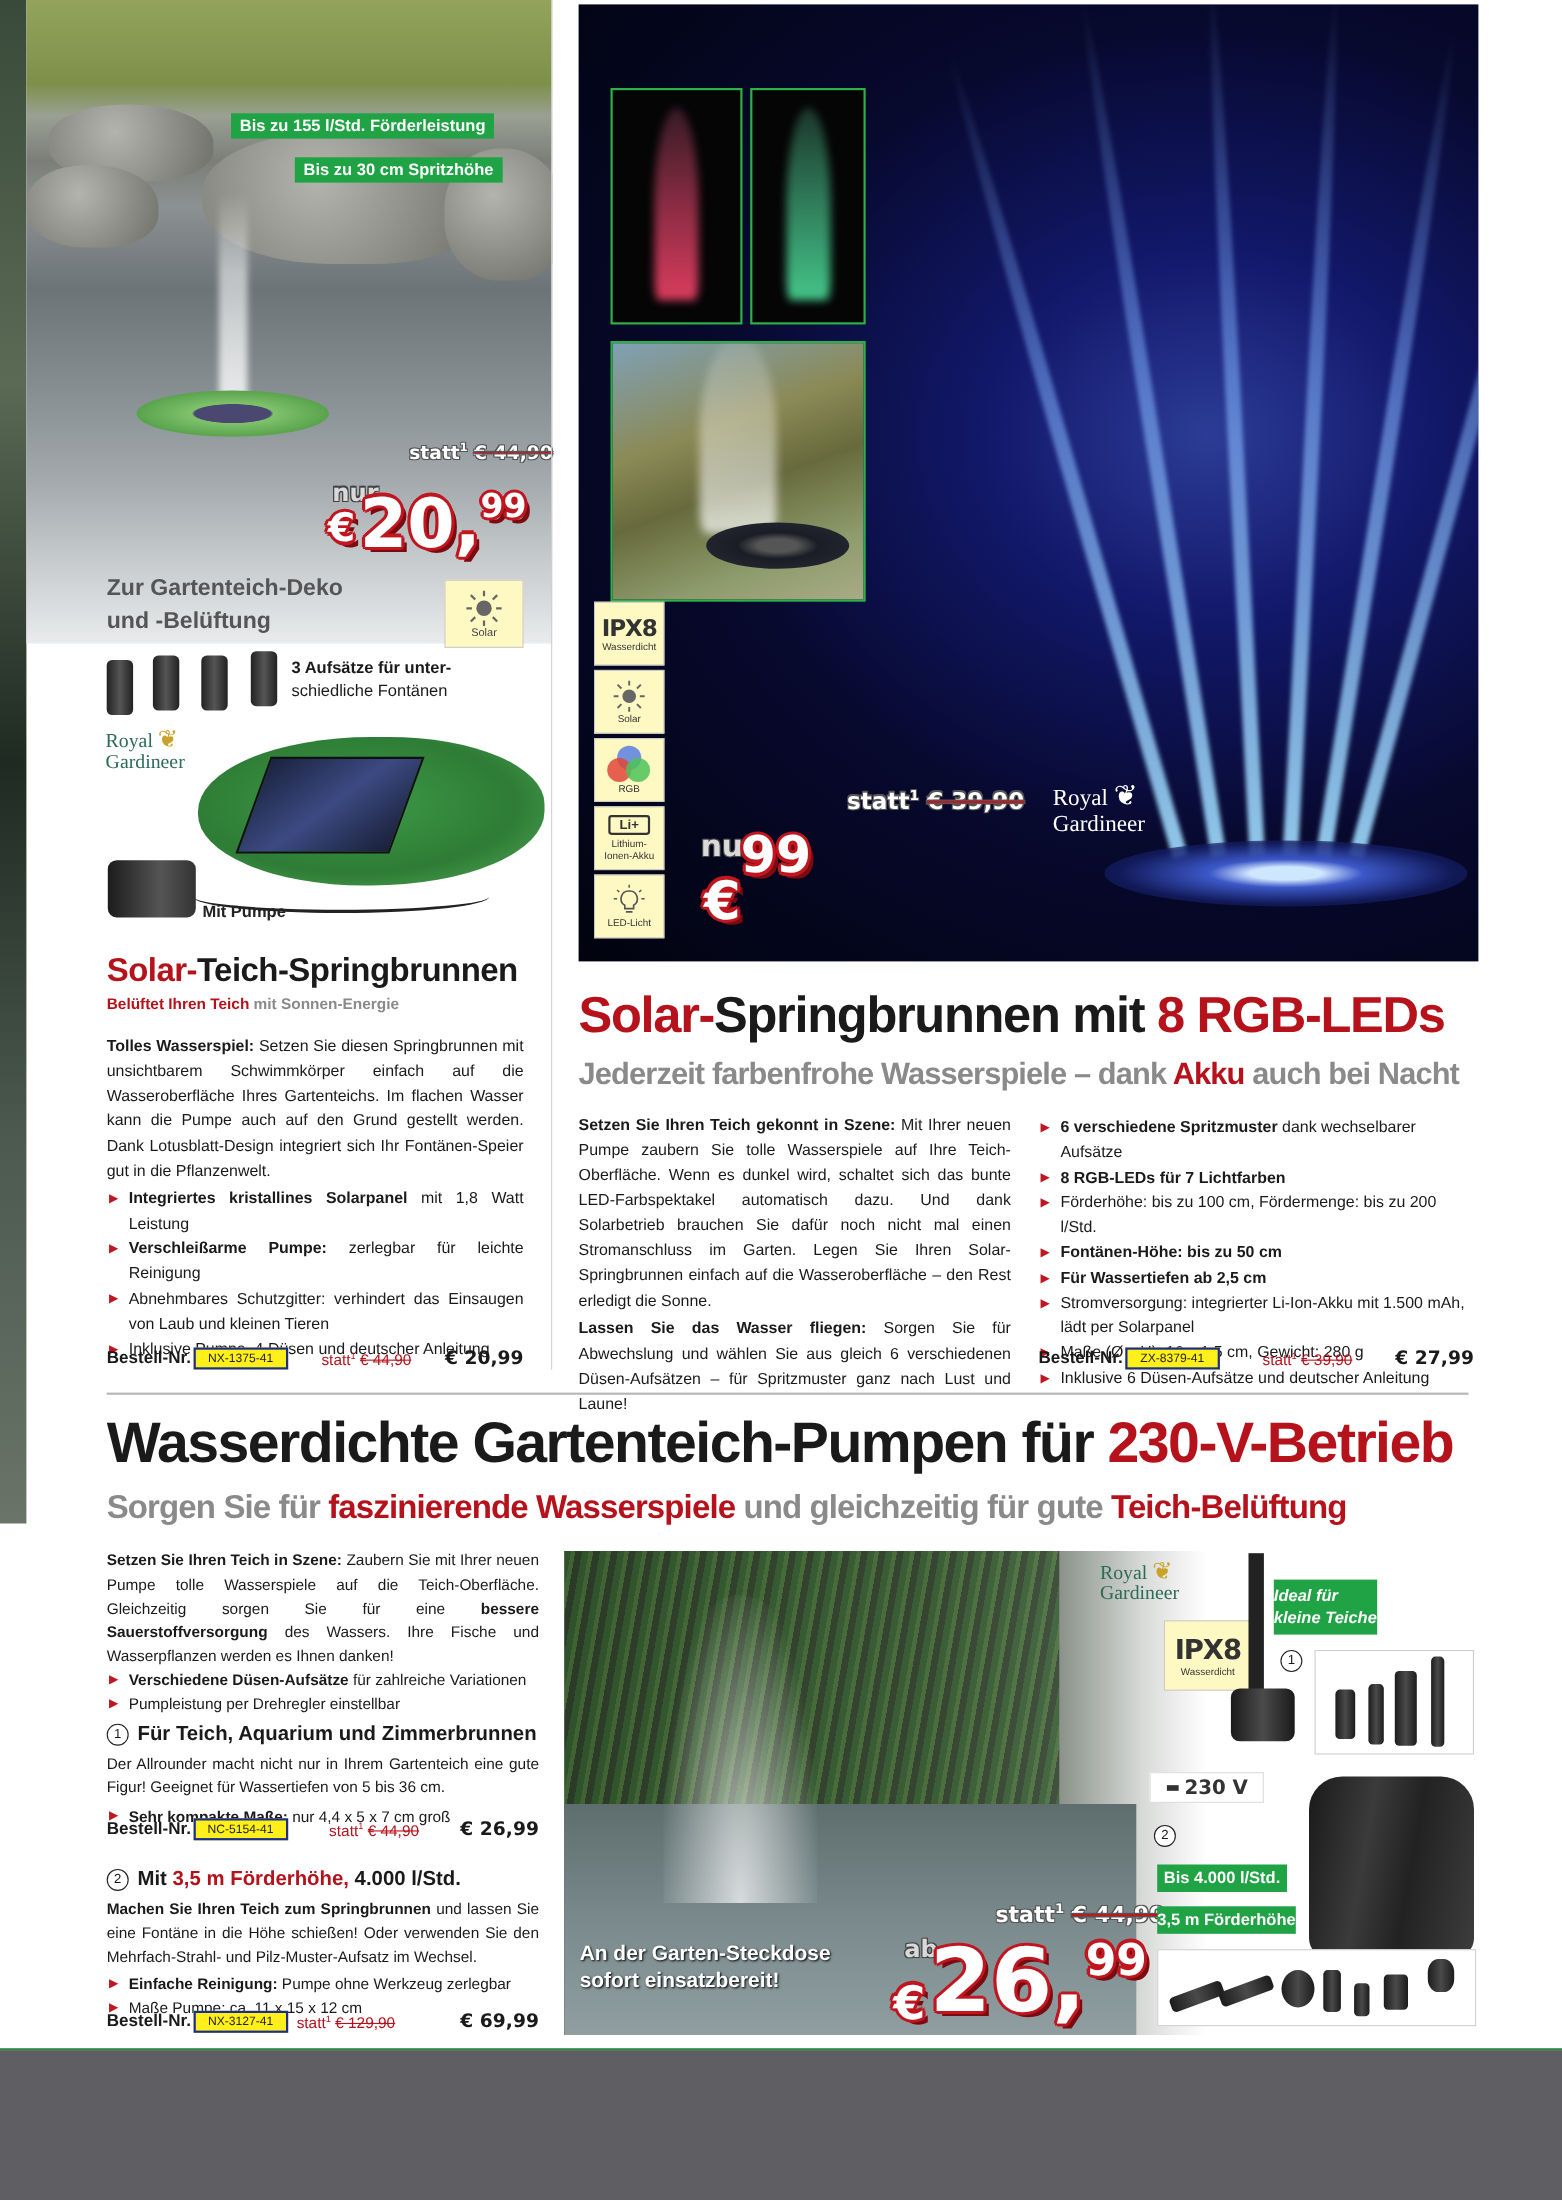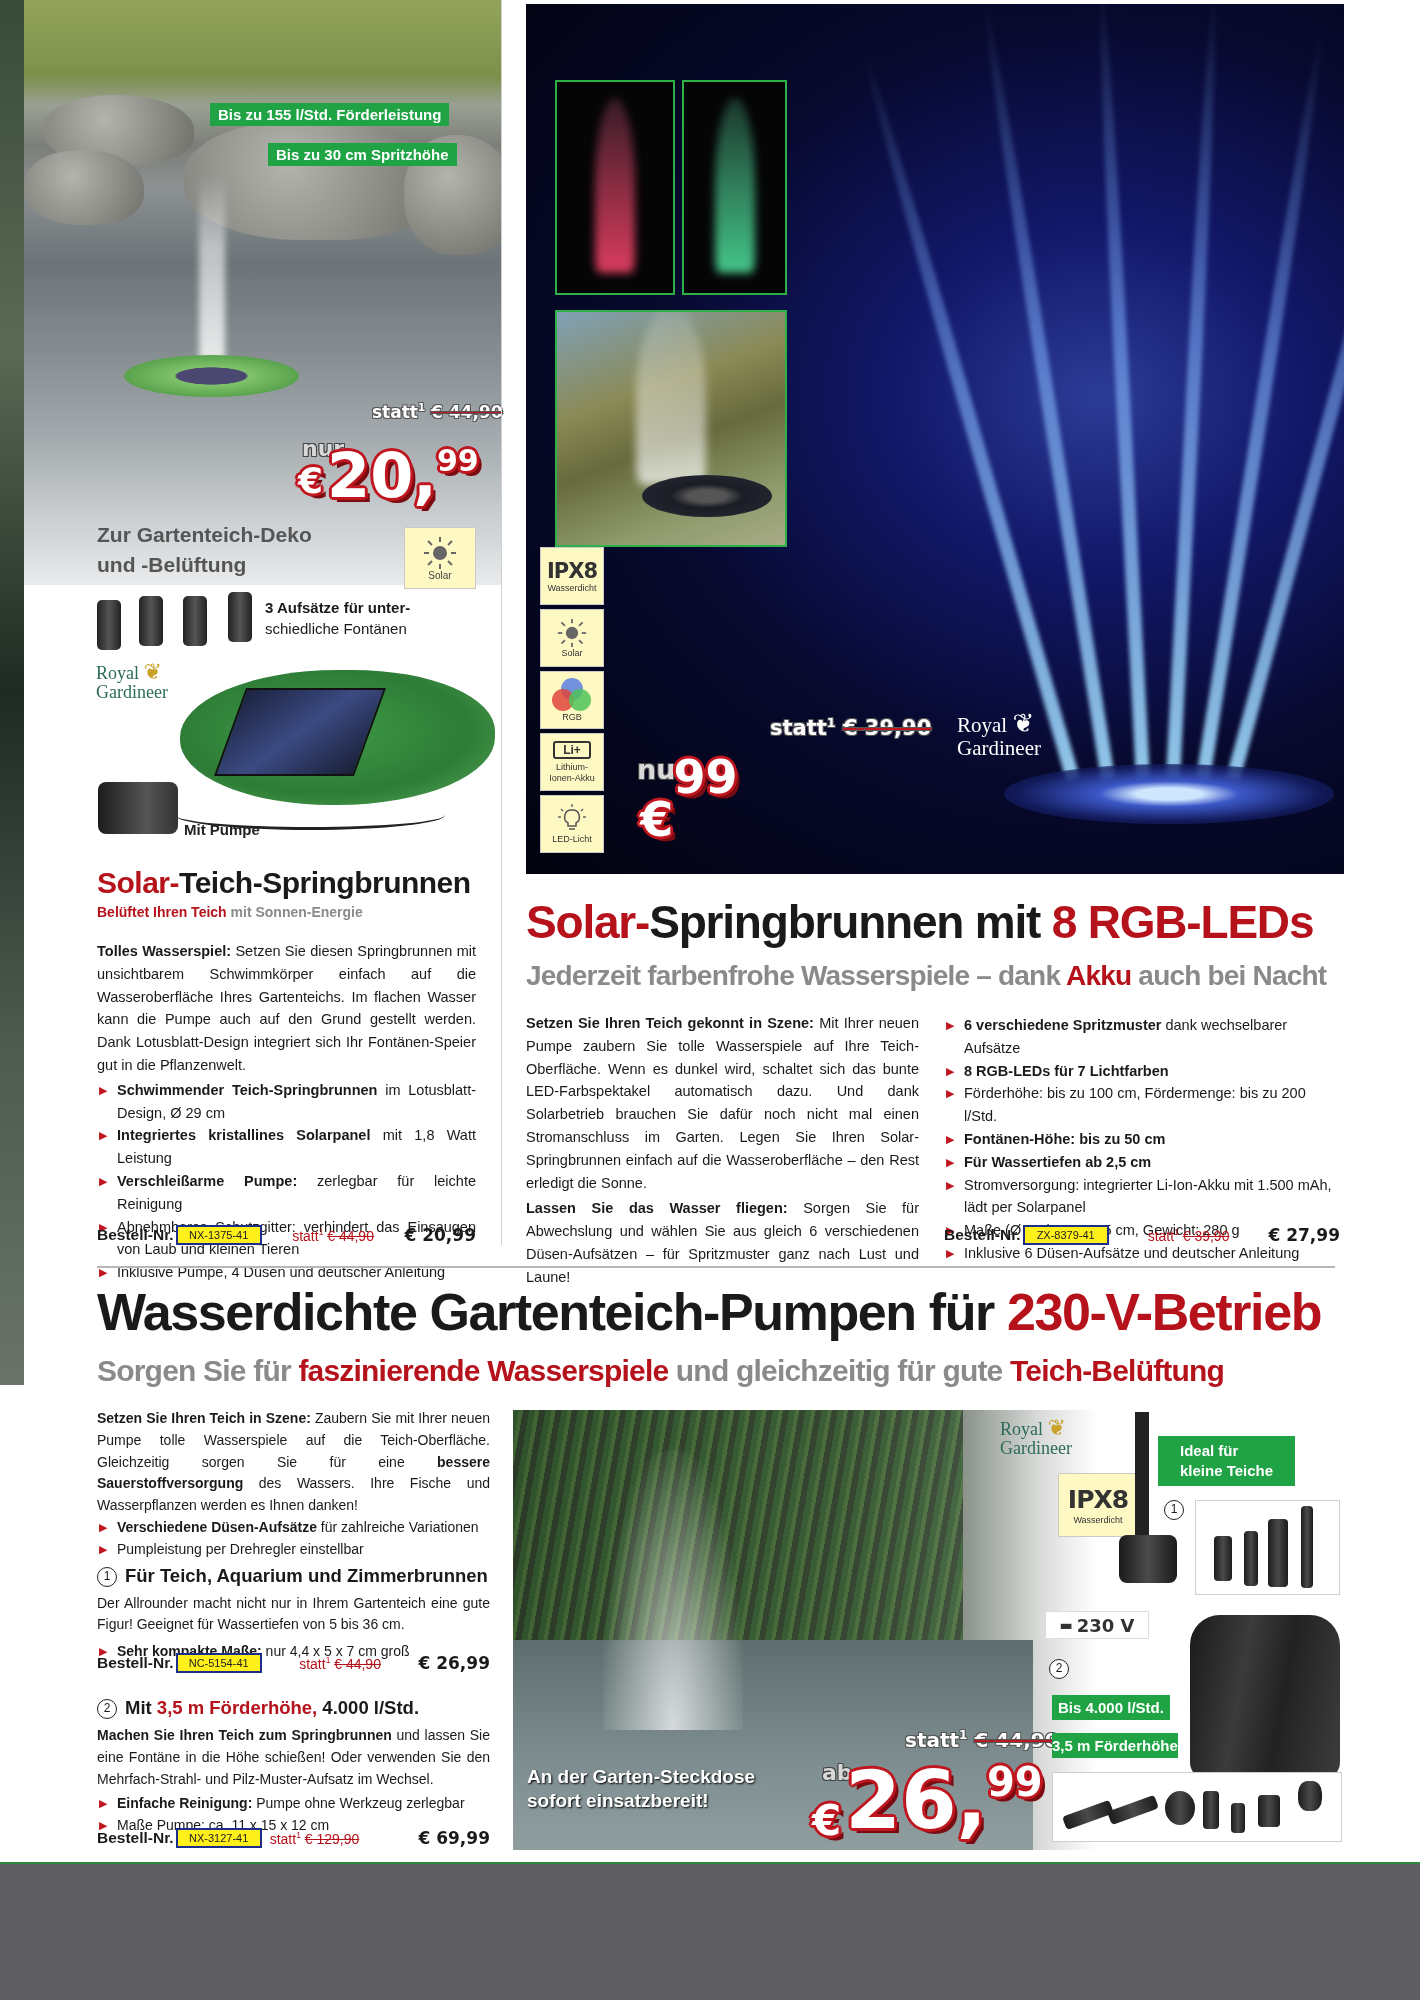--- a/index.html
+++ b/index.html
@@ -153,21 +153,21 @@
     text-shadow: 1px 1px 2px #000; }
   .p3-was { left: 905px; top: 1728px; font-size: 20px; }
   .p3-ab { left: 822px; top: 1760px; font-size: 22px; }
   .p3-price { left: 812px; top: 1755px; }
   .p3-price .cur { font-size: 42px; margin-bottom: 6px; }
   .p3-price .int { font-size: 80px; line-height: 82px; }
   .p3-price .dec { font-size: 40px; line-height: 44px; }
 
   .p3-rg { position: absolute; left: 1000px; top: 1418px; }
   .p3-ipx8 { left: 1058px; top: 1473px; width: 80px; height: 64px; }
-  .p3-tag-ideal { left: 1158px; top: 1436px; font-size: 15px; line-height: 20px; padding: 5px 22px; }
+  .p3-tag-ideal { left: 1158px; top: 1436px; font-size: 15px; line-height: 20px; padding: 5px 0; font-style: italic; }
   .p3-230v { position: absolute; left: 1045px; top: 1611px; width: 104px; height: 28px; background: #fff; border: 1px solid #ddd;
     font-family: "DejaVu Sans", sans-serif; font-weight: bold; font-size: 18px; color: #333; display: flex; align-items: center; justify-content: center; gap: 4px; }
   .p3-n1 { position: absolute; left: 1164px; top: 1500px; }
   .p3-n2 { position: absolute; left: 1049px; top: 1659px; }
   .p3-tag-4000 { left: 1052px; top: 1695px; font-size: 15px; padding: 4px 6px; }
   .p3-tag-35 { left: 1052px; top: 1733px; font-size: 15px; padding: 4px 0; }
   .acc-box { position: absolute; background: #fff; border: 1px solid #cfcfcf; }
   .acc-box1 { left: 1195px; top: 1500px; width: 145px; height: 95px; }
   .acc-box2 { left: 1052px; top: 1772px; width: 290px; height: 70px; }
   .small-pump { position: absolute; left: 1135px; top: 1412px; width: 14px; height: 140px; background: #222; }
@@ -253,21 +253,20 @@
   <h2 class="p1-title">
     <span class="red">Solar-</span><span>Teich-Springbrunnen</span>
   </h2>
   <div class="p1-sub">
     <span class="red">Belüftet Ihren Teich</span><span class="grey"> mit Sonnen-Energie</span>
   </div>
 
   <div class="body-text p1-body">
     <p><b>Tolles Wasserspiel:</b><span> Setzen Sie diesen Springbrunnen mit unsichtbarem Schwimmkörper einfach auf die Wasseroberfläche Ihres Gartenteichs. Im flachen Wasser kann die Pumpe auch auf den Grund gestellt werden. Dank Lotusblatt-Design integriert sich Ihr Fontänen-Speier gut in die Pflanzenwelt.</span></p>
     <ul style="margin-top:2px;">
-      <li><b>Schwimmender Teich-Springbrunnen</b><span> im Lotusblatt-Design, Ø 29 cm</span></li>
       <li><b>Integriertes kristallines Solarpanel</b><span> mit 1,8 Watt Leistung</span></li>
       <li><b>Verschleißarme Pumpe:</b><span> zerlegbar für leichte Reinigung</span></li>
       <li><span>Abnehmbares Schutzgitter: verhindert das Einsaugen von Laub und kleinen Tieren</span></li>
       <li><span>Inklusive Pumpe, 4 Düsen und deutscher Anleitung</span></li>
     </ul>
   </div>
 
   <div class="order-row p1-order">
     <span class="lbl">Bestell-Nr.</span>
     <span class="code">NX-1375-41</span>

